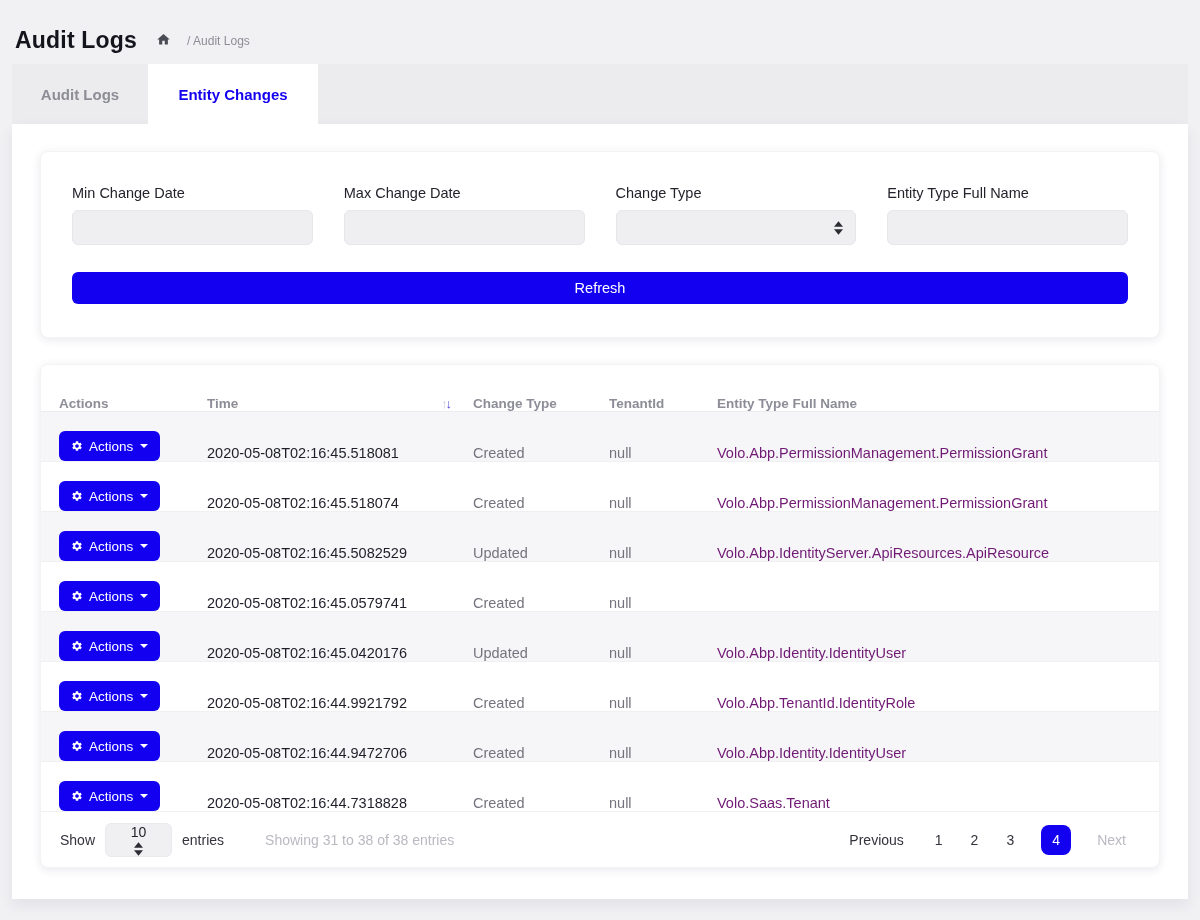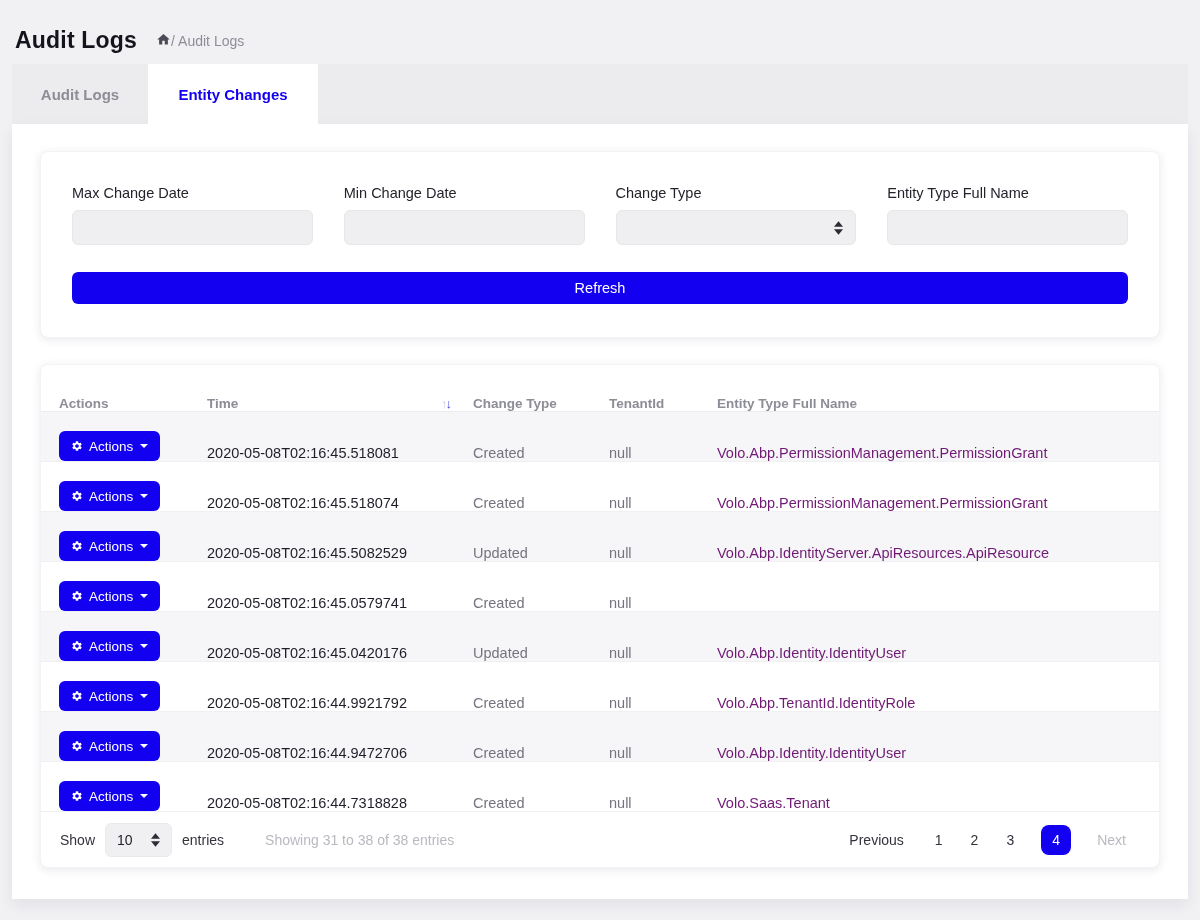--- a/index.html
+++ b/index.html
@@ -8,21 +8,21 @@
     font-family:"Liberation Sans", sans-serif;
     background:var(--page-bg,#f1f1f4);
     color:var(--text-dark,#21212b);
     overflow:hidden;
   }
   .page { width:1200px; height:920px; position:relative; }
 
   
   .page-header { display:flex; align-items:center; padding:17px 0 0 15px; height:64px; }
   .page-title { font-size:23px; font-weight:800; letter-spacing:.2px; color:#14141c; }
-  .breadcrumb { display:flex; align-items:center; margin-left:19px; color:var(--muted,#8d8d97); font-size:14px; gap:0; }
+  .breadcrumb { display:flex; align-items:center; margin-left:19px; color:var(--muted,#8d8d97); font-size:12px; gap:16px; }
   .breadcrumb .home-ic { display:inline-flex; margin-top:-2px; }
 
   
   .tab-container { margin:0 12px; }
   .tab-strip { display:flex; background:var(--strip-bg,#ececee); height:60px; }
   .tab { display:flex; align-items:center; justify-content:center; font-size:15px; font-weight:700; cursor:pointer; }
   .tab-inactive { width:136px; color:var(--muted,#8d8d97); }
   .tab-active { width:170px; background:#fff; color:var(--primary,#1400f0); }
 
   .tab-panel { background:#fff; padding:27px 28px 28px 28px; min-height:775px; box-shadow:0 6px 14px rgba(30,30,60,.07); }
@@ -69,21 +69,21 @@
     font-size:13.5px; font-family:"Liberation Sans",sans-serif; cursor:pointer;
   }
   .caret { width:0; height:0; border-left:4px solid transparent; border-right:4px solid transparent; border-top:4.5px solid #fff; display:inline-block; margin-left:1px; }
   .gear-ic { display:inline-flex; }
 
   
   .tbl-footer { display:flex; align-items:center; justify-content:space-between; height:55px; padding:0 19px; font-size:14px; color:#33333d;gap:47px; }
   .footer-left { display:flex; align-items:center; }
   .page-size-box {
     width:67px; height:34px; background:#f0f0f2; border:1px solid #eaeaec; border-radius:6px;
-    display:flex; align-items:center; justify-content:space-between; padding:0 11px; margin:0 10px; cursor:pointer; color:#23232c;
+    display:flex; align-items:center; justify-content:space-between; padding:0 11px; margin:0 10px; cursor:pointer; color:#23232c;flex-direction:column;
   }
   .showing-text { color:var(--pale,#b9b9c1); margin-left:41px; }
   .pagination { display:flex; align-items:center; gap:0; }
   .page-link { padding:0 14px; color:#33333d; cursor:pointer; }
   .page-prev { padding-right:17px; }
   .page-num-active {
     width:30px; height:30px; border-radius:8px; background:var(--primary,#1400f0); color:#fff;
     display:flex; align-items:center; justify-content:center; margin:0 13px; cursor:pointer;
   }
   .page-next { color:var(--pale,#b9b9c1); padding-left:13px; }
@@ -110,25 +110,25 @@
     <div class="tab-strip">
       <div class="tab tab-inactive">Audit Logs</div>
       <div class="tab tab-active">Entity Changes</div>
     </div>
 
     <div class="tab-panel">
 
       <div class="card filter-card">
         <div class="filter-grid">
           <div class="field">
+            <label class="field-label">Min Change Date</label>
+            <input class="input" type="text" value="" style="">
+          </div>
+          <div class="field">
             <label class="field-label">Max Change Date</label>
-            <input class="input" type="text" value="" style="">
-          </div>
-          <div class="field">
-            <label class="field-label">Min Change Date</label>
             <input class="input" type="text" value="" style="">
           </div>
           <div class="field">
             <label class="field-label">Change Type</label>
             <div class="select-box">
               <span></span>
               <span class="arrows">
                 <svg width="9" height="6" viewBox="0 0 10 6">
                     <path d="M5 0 L10 6 H0 Z" fill="#2c2c35"></path>
                   </svg>

